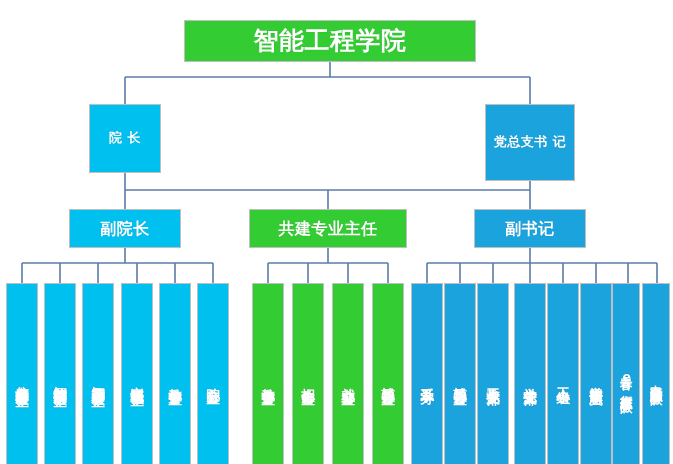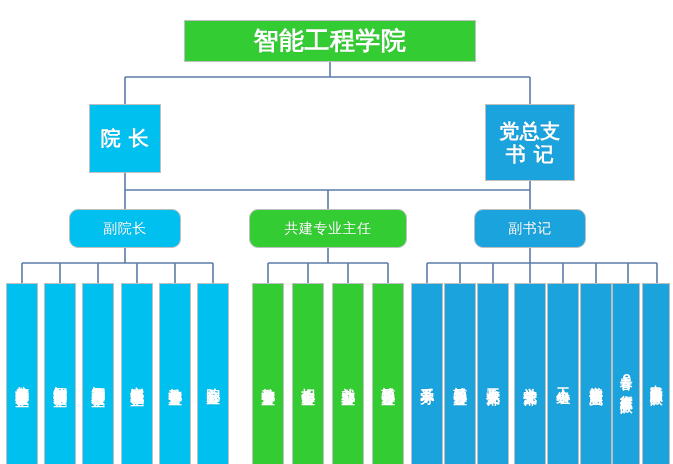--- a/index.html
+++ b/index.html
@@ -31,22 +31,22 @@
 
   .vert{
     writing-mode:vertical-rl;
     text-orientation:upright;
     line-height:1.0;
     letter-spacing:1px;
     padding-top:4px;
   }
 
   .root{font-size:25px;font-weight:700;}
-  .lvl2{font-size:20px;font-weight:700;}
-  .lvl3{font-size:14px;font-weight:400;border-radius:9px;}
+  .lvl2{font-size:13px;font-weight:700;}
+  .lvl3{font-size:16px;font-weight:700;}
   .leaf{font-size:13.5px;font-weight:700;}
 
   svg.wires{position:absolute;left:0;top:0;width:673px;height:464px;pointer-events:none;}
   svg.wires path,svg.wires line{stroke:#5b7ba8;stroke-width:1.6;fill:none;}
 </style>
 </head>
 <body>
 
 <div id="chart">
 
@@ -89,21 +89,21 @@
     <line x1="563" y1="248" x2="563" y2="268"></line>
     <line x1="596" y1="248" x2="596" y2="268"></line>
     <line x1="628" y1="248" x2="628" y2="268"></line>
     <line x1="657" y1="248" x2="657" y2="268"></line>
   </svg>
 
   <div class="node green root" style="left:184px;top:5px;width:292px;height:42px;">智能工程学院</div>
 
   <div class="node cyan lvl2" style="left:89px;top:89px;width:72px;height:69px;">院 长</div>
 
-  <div class="node blue lvl2" style="left:485px;top:89px;width:90px;height:77px;flex-direction:column;">
+  <div class="node blue lvl2" style="left:485px;top:89px;width:90px;height:77px;flex-direction:row;">
     <span>党总支</span>
     <span>书 记</span>
   </div>
 
   <div class="node cyan lvl3" style="left:69px;top:194px;width:112px;height:39px;">副院长</div>
 
   <div class="node blue lvl3" style="left:474px;top:194px;width:112px;height:39px;">副书记</div>
 
   <div class="node green lvl3" style="left:249px;top:194px;width:158px;height:39px;">共建专业主任</div>
 

